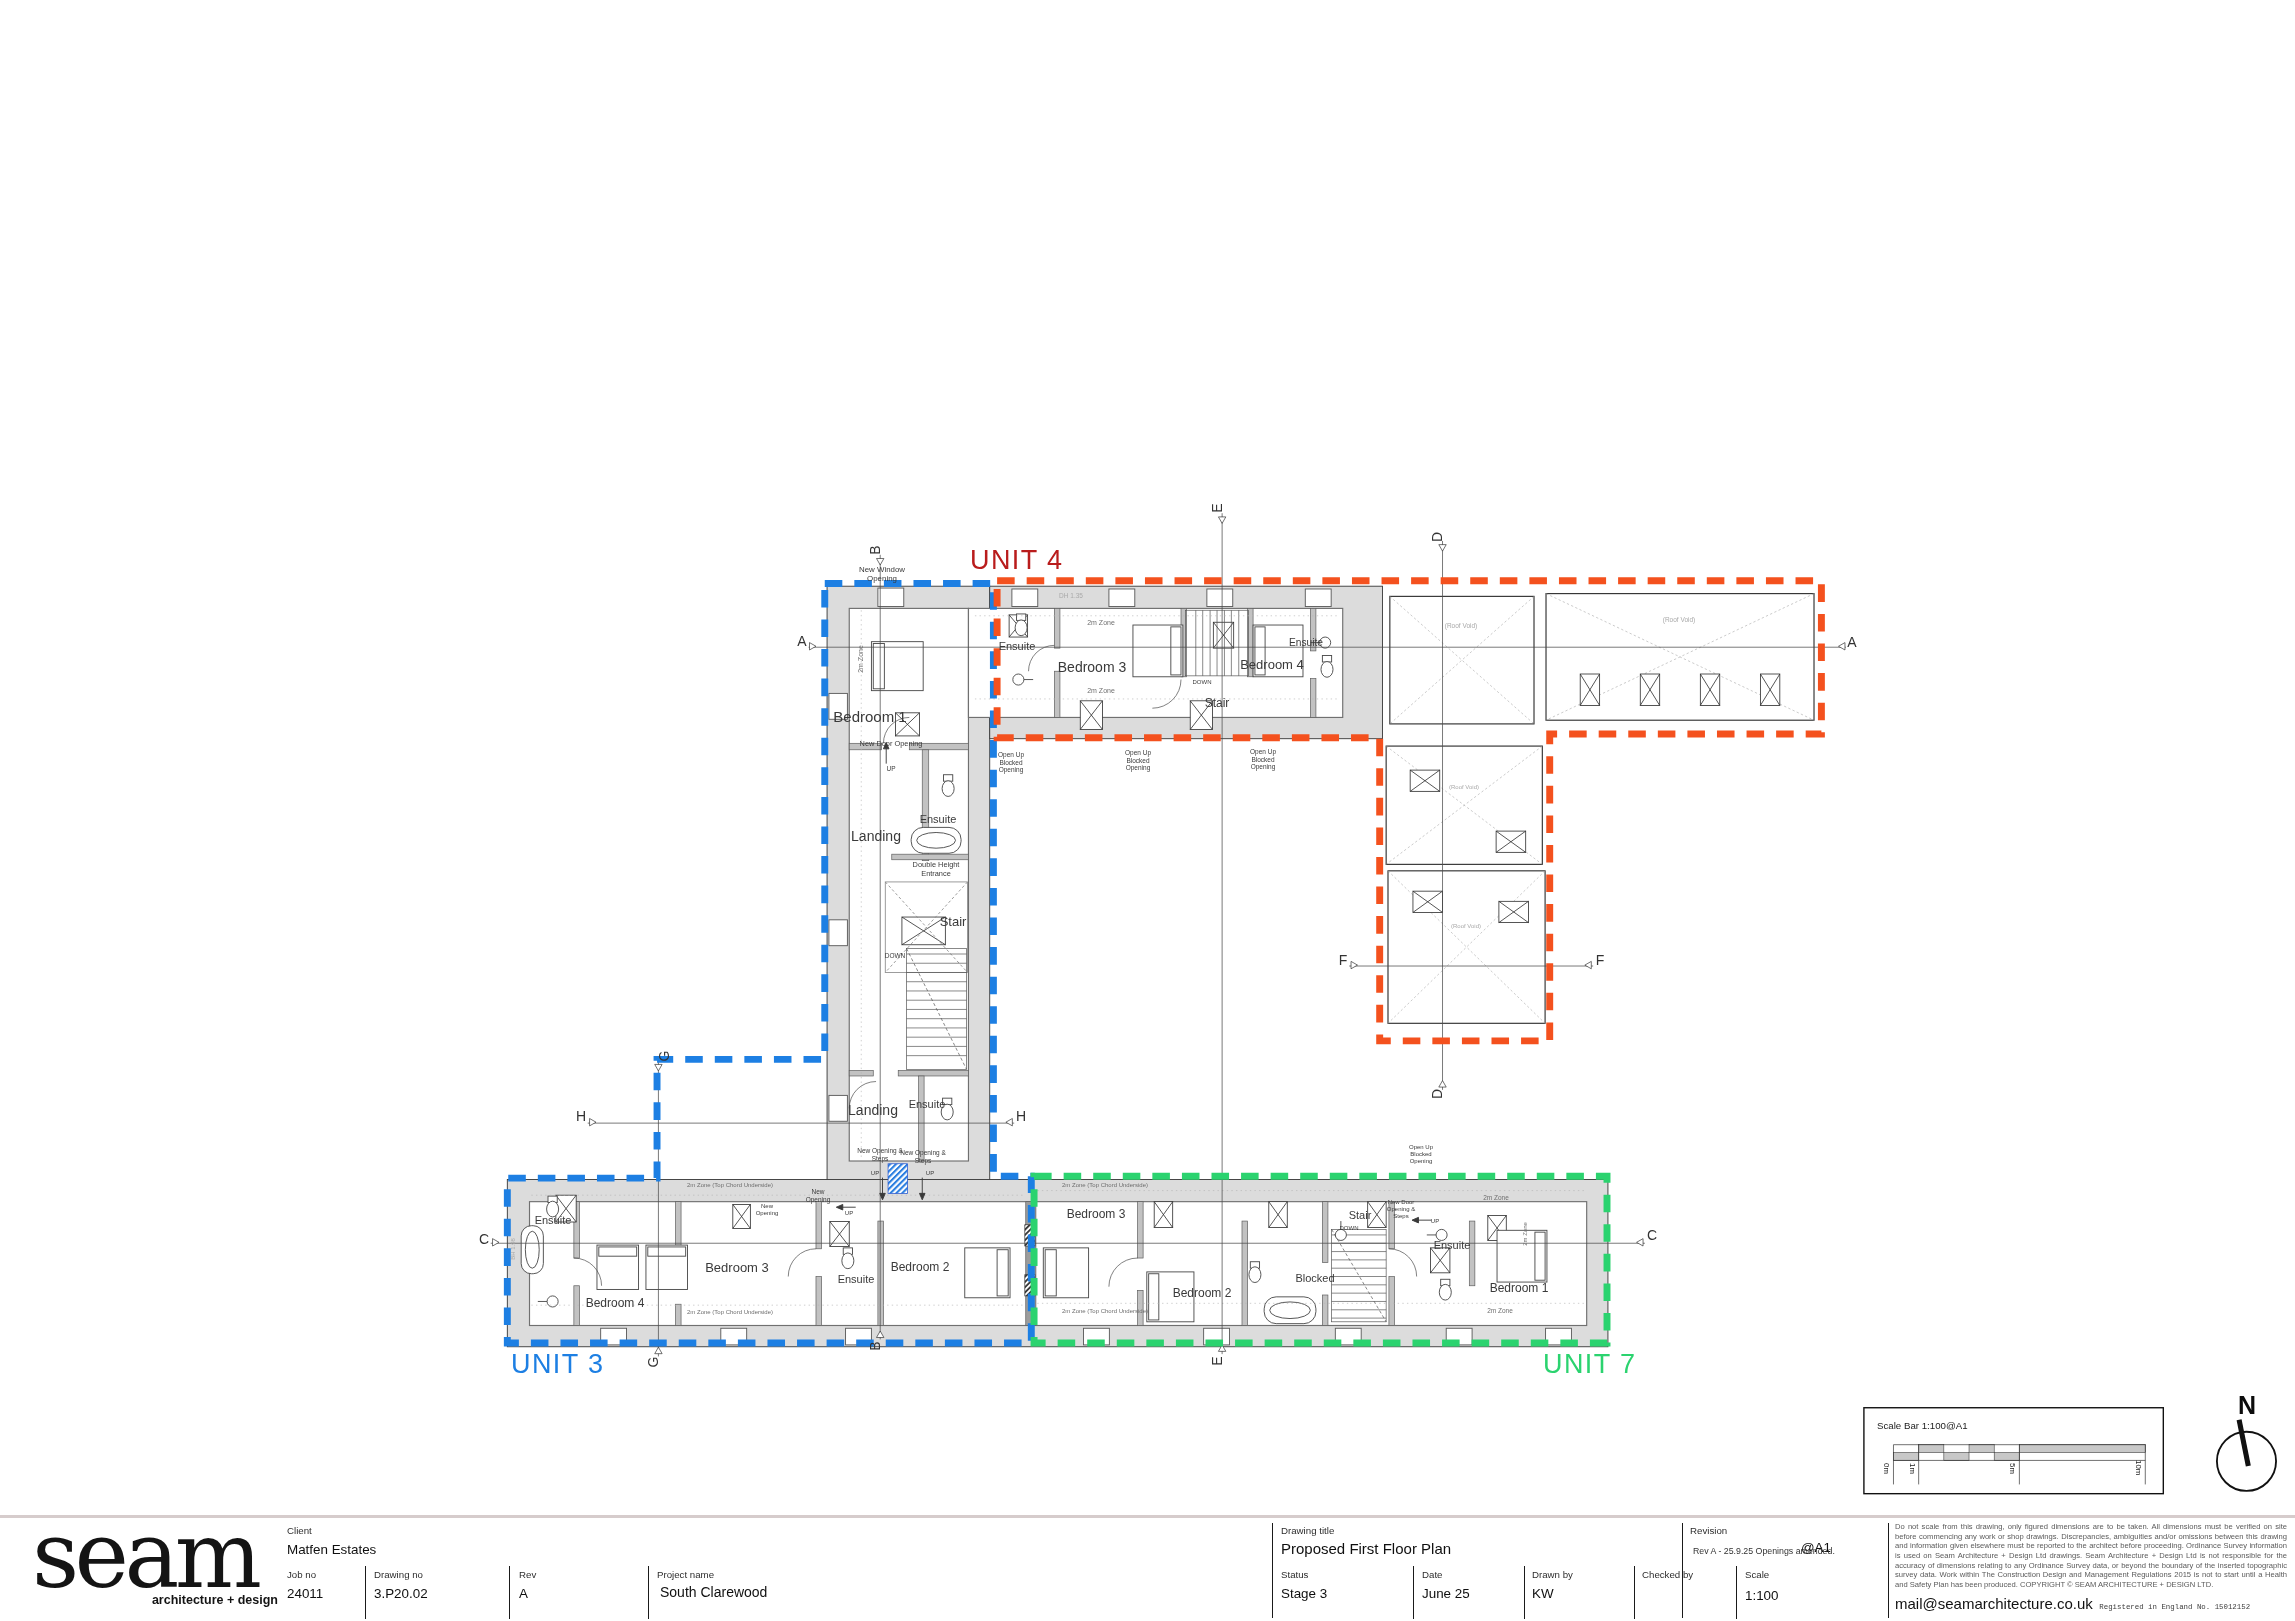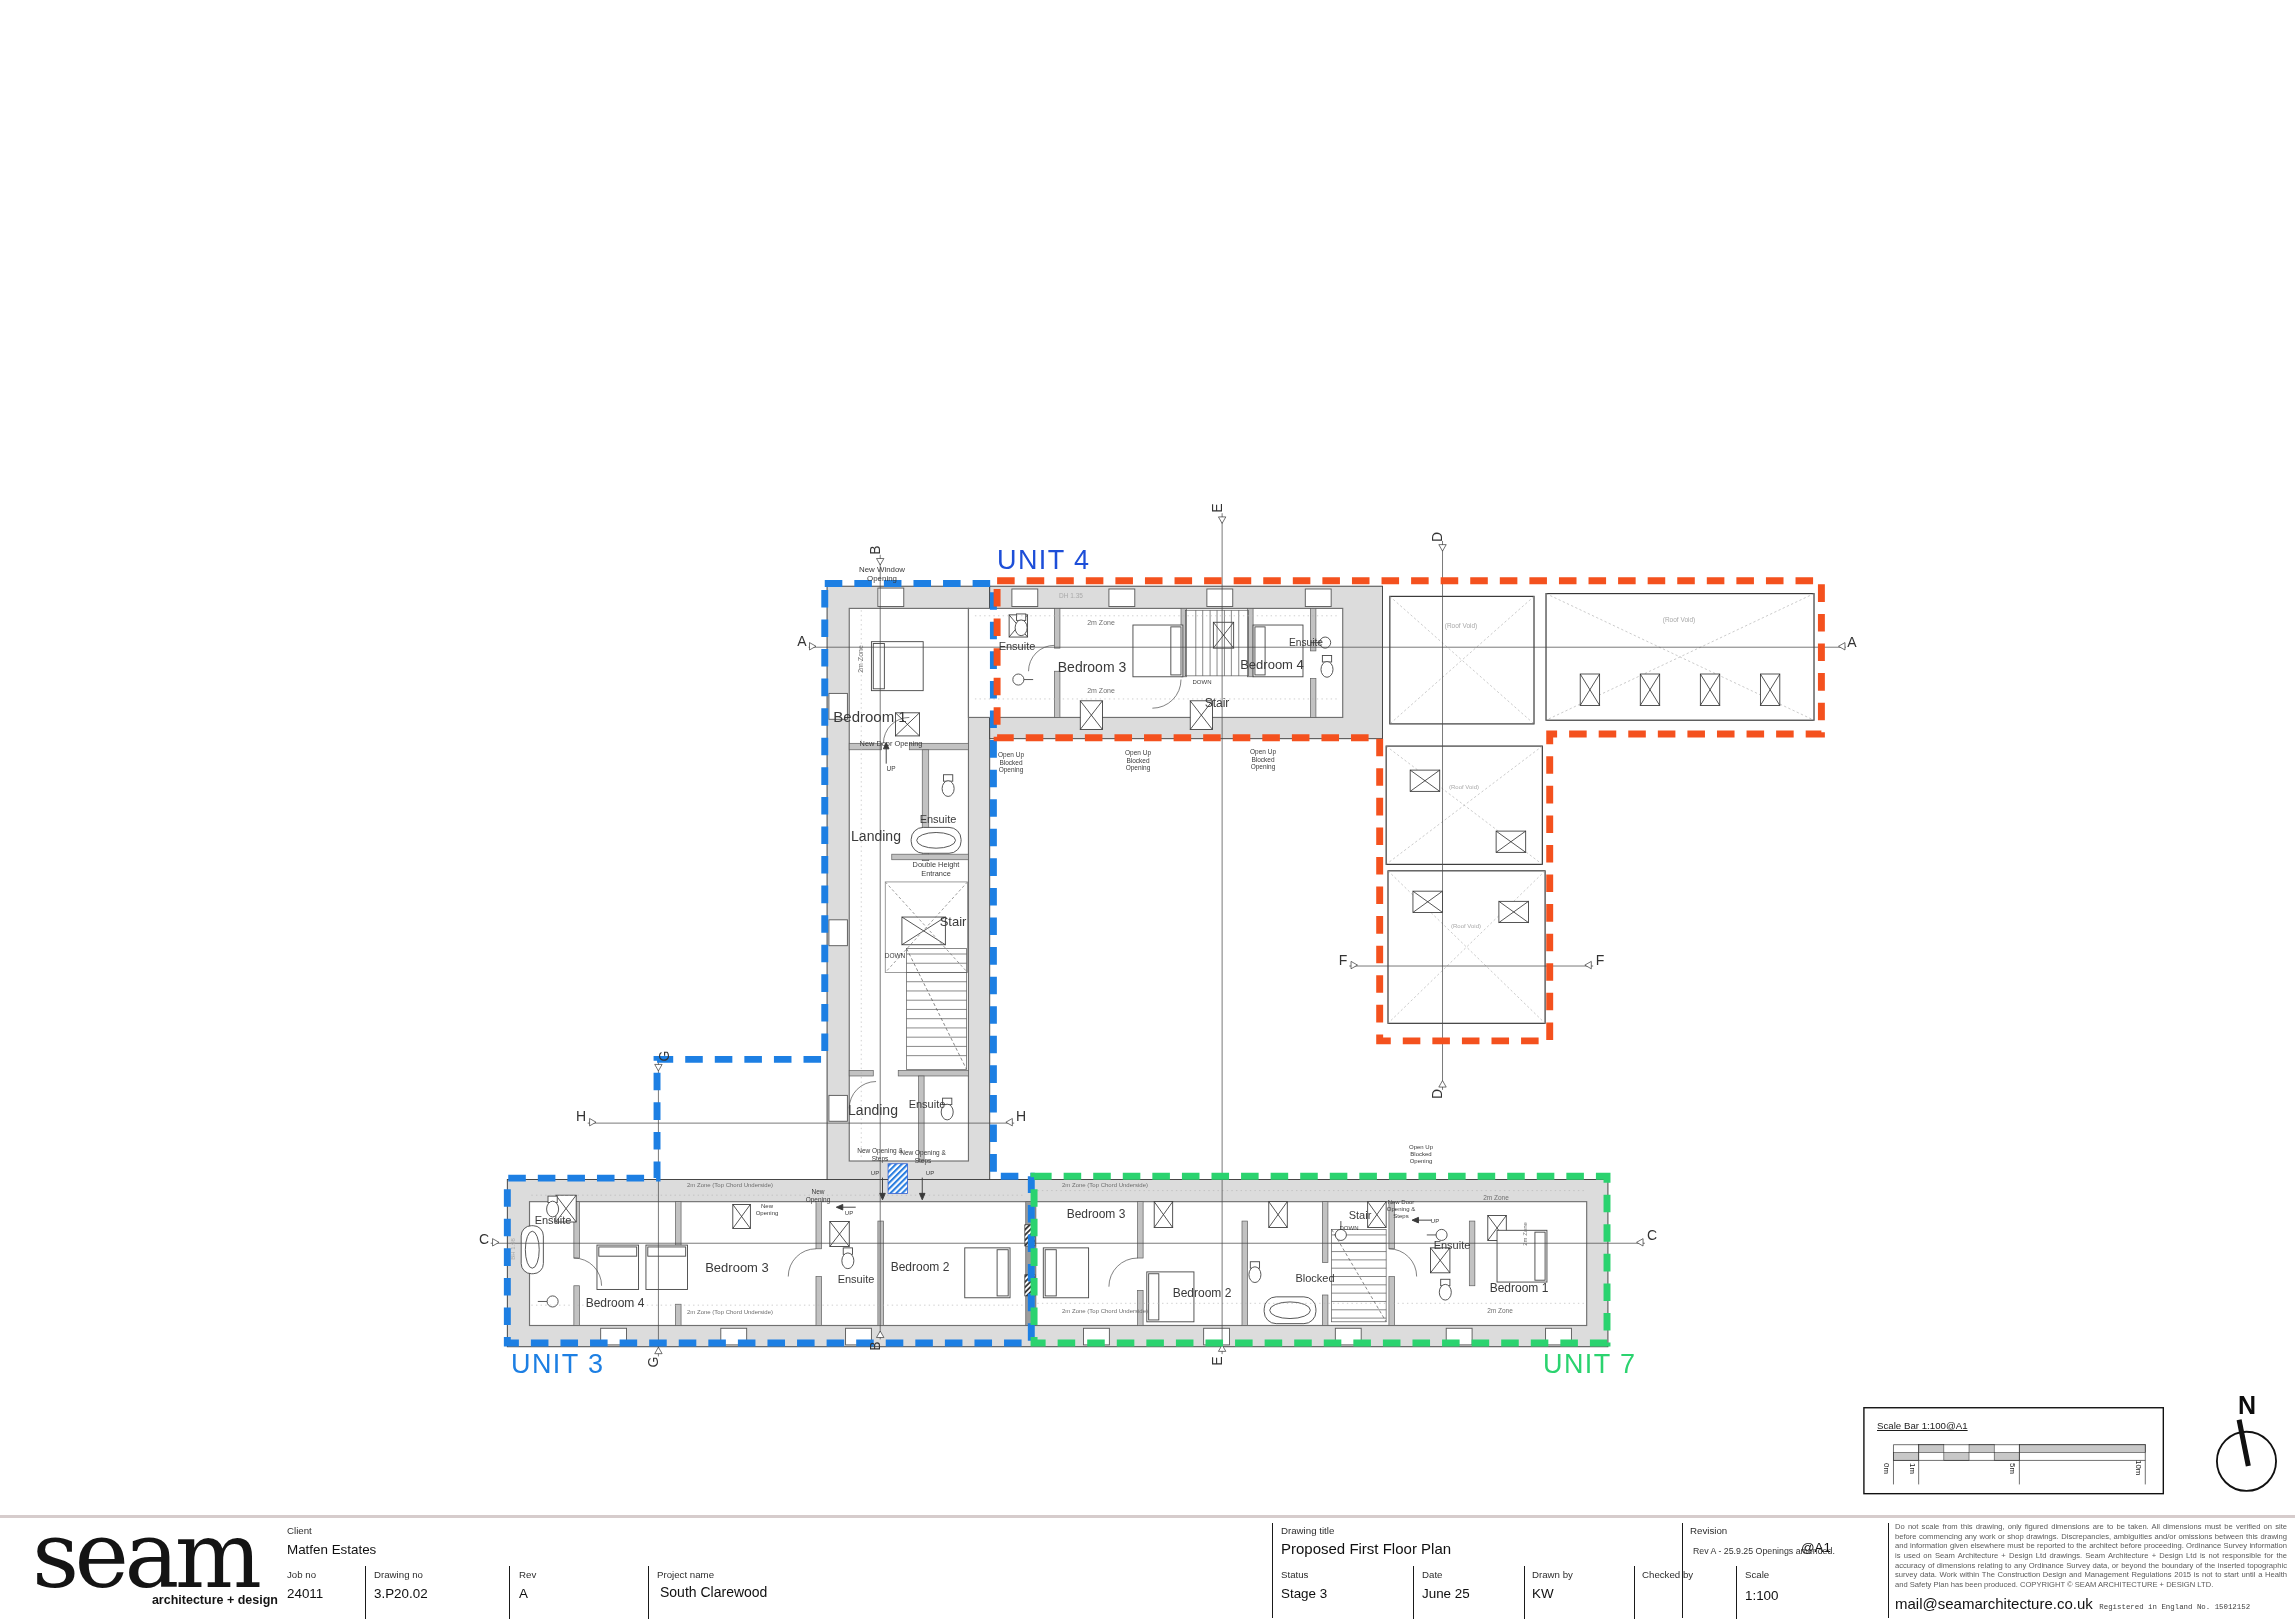--- a/index.html
+++ b/index.html
@@ -28,21 +28,21 @@
              font-size:92px;letter-spacing:-4.6px;color:#141414;line-height:1;}
   .logo-tag{position:absolute;left:116px;top:1593px;width:162px;text-align:right;
             font-size:12.5px;font-weight:bold;color:#141414;}
   .notes{position:absolute;left:1895px;top:1522px;width:392px;font-size:7.6px;line-height:1.27;
          text-align:justify;color:#5a5a5a;}
   .email-line{position:absolute;left:1895px;top:1595px;color:#111;}
   .email{font-size:15px;color:#111;}
   .reg{font-size:7.4px;color:#3c3c3c;margin-left:6.5px;font-family:Liberation Mono, monospace;}
 
   
-  .sb-title{position:absolute;left:1877px;top:1420px;font-size:9.7px;color:#1c1c1c;text-decoration:underline;}
+  .sb-title{position:absolute;left:1877px;top:1420px;font-size:9.7px;color:#1c1c1c;}
   .sb-tick{position:absolute;font-size:7.9px;color:#1c1c1c;transform:rotate(90deg);transform-origin:left top;}
   .north-n{position:absolute;left:2247px;top:1391px;transform:translate(-50%,0);
            font-size:25px;font-weight:bold;color:#0c0c0c;}
 </style>
 </head>
 <body>
 
 <div class="sheet">
 
 <svg class="plan" viewBox="0 0 4967 3509">
@@ -446,21 +446,21 @@
   </g>
 
   <g>
     <circle cx="4862" cy="3162" r="64" fill="none" stroke="#111111" stroke-width="4"></circle>
     <line x1="4846" y1="3072" x2="4866" y2="3172" stroke="#111111" stroke-width="11"></line>
   </g>
 </svg>
 
 <div>
 
-  <div class="unit-title" style="left:997px;top:545px;color:#1d4ed8">UNIT 4</div>
+  <div class="unit-title" style="left:970px;top:545px;color:#b91c1c">UNIT 4</div>
   <div class="unit-title" style="left:511px;top:1349px;color:#1d7fe3">UNIT 3</div>
   <div class="unit-title" style="left:1543px;top:1349px;color:#2bd36f">UNIT 7</div>
 
   <div class="pl s17 wrap" style="left:882px;top:574px;width:65px">New Window Opening</div>
   <div class="pl s32" style="left:870px;top:717px">Bedroom 1</div>
   <div class="pl s15 rot g7" style="left:861px;top:659px">2m Zone</div>
   <div class="pl s16" style="left:891px;top:744px">New Door Opening</div>
   <div class="pl s14" style="left:891px;top:769px">UP</div>
   <div class="pl s30" style="left:876px;top:836px">Landing</div>
   <div class="pl s24" style="left:938px;top:819px">Ensuite</div>

